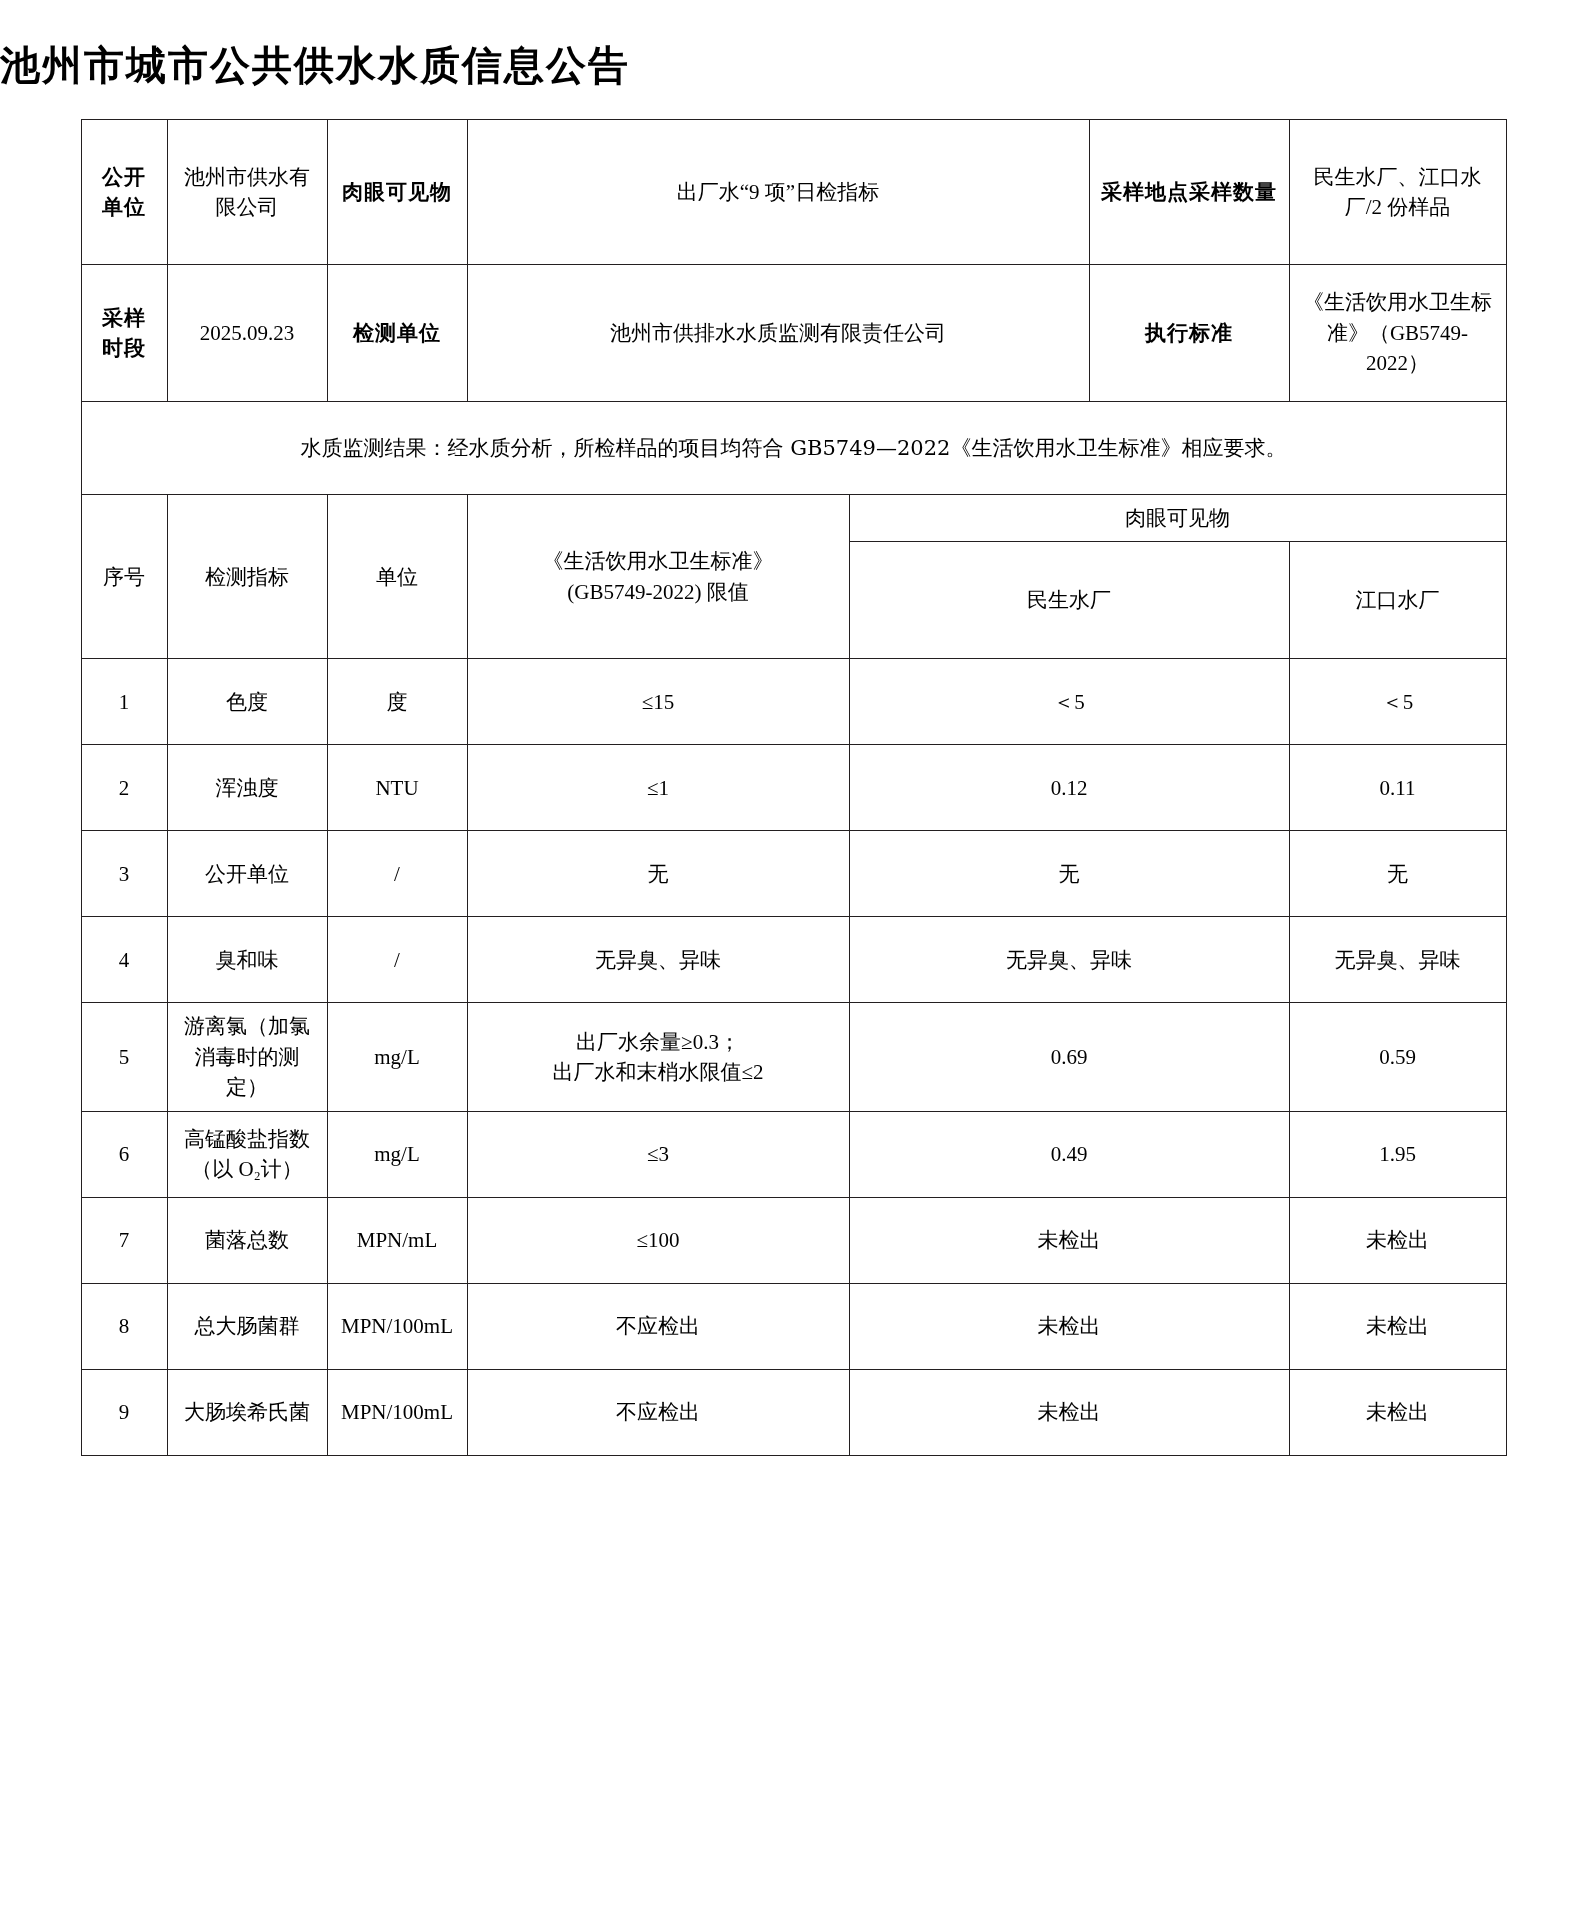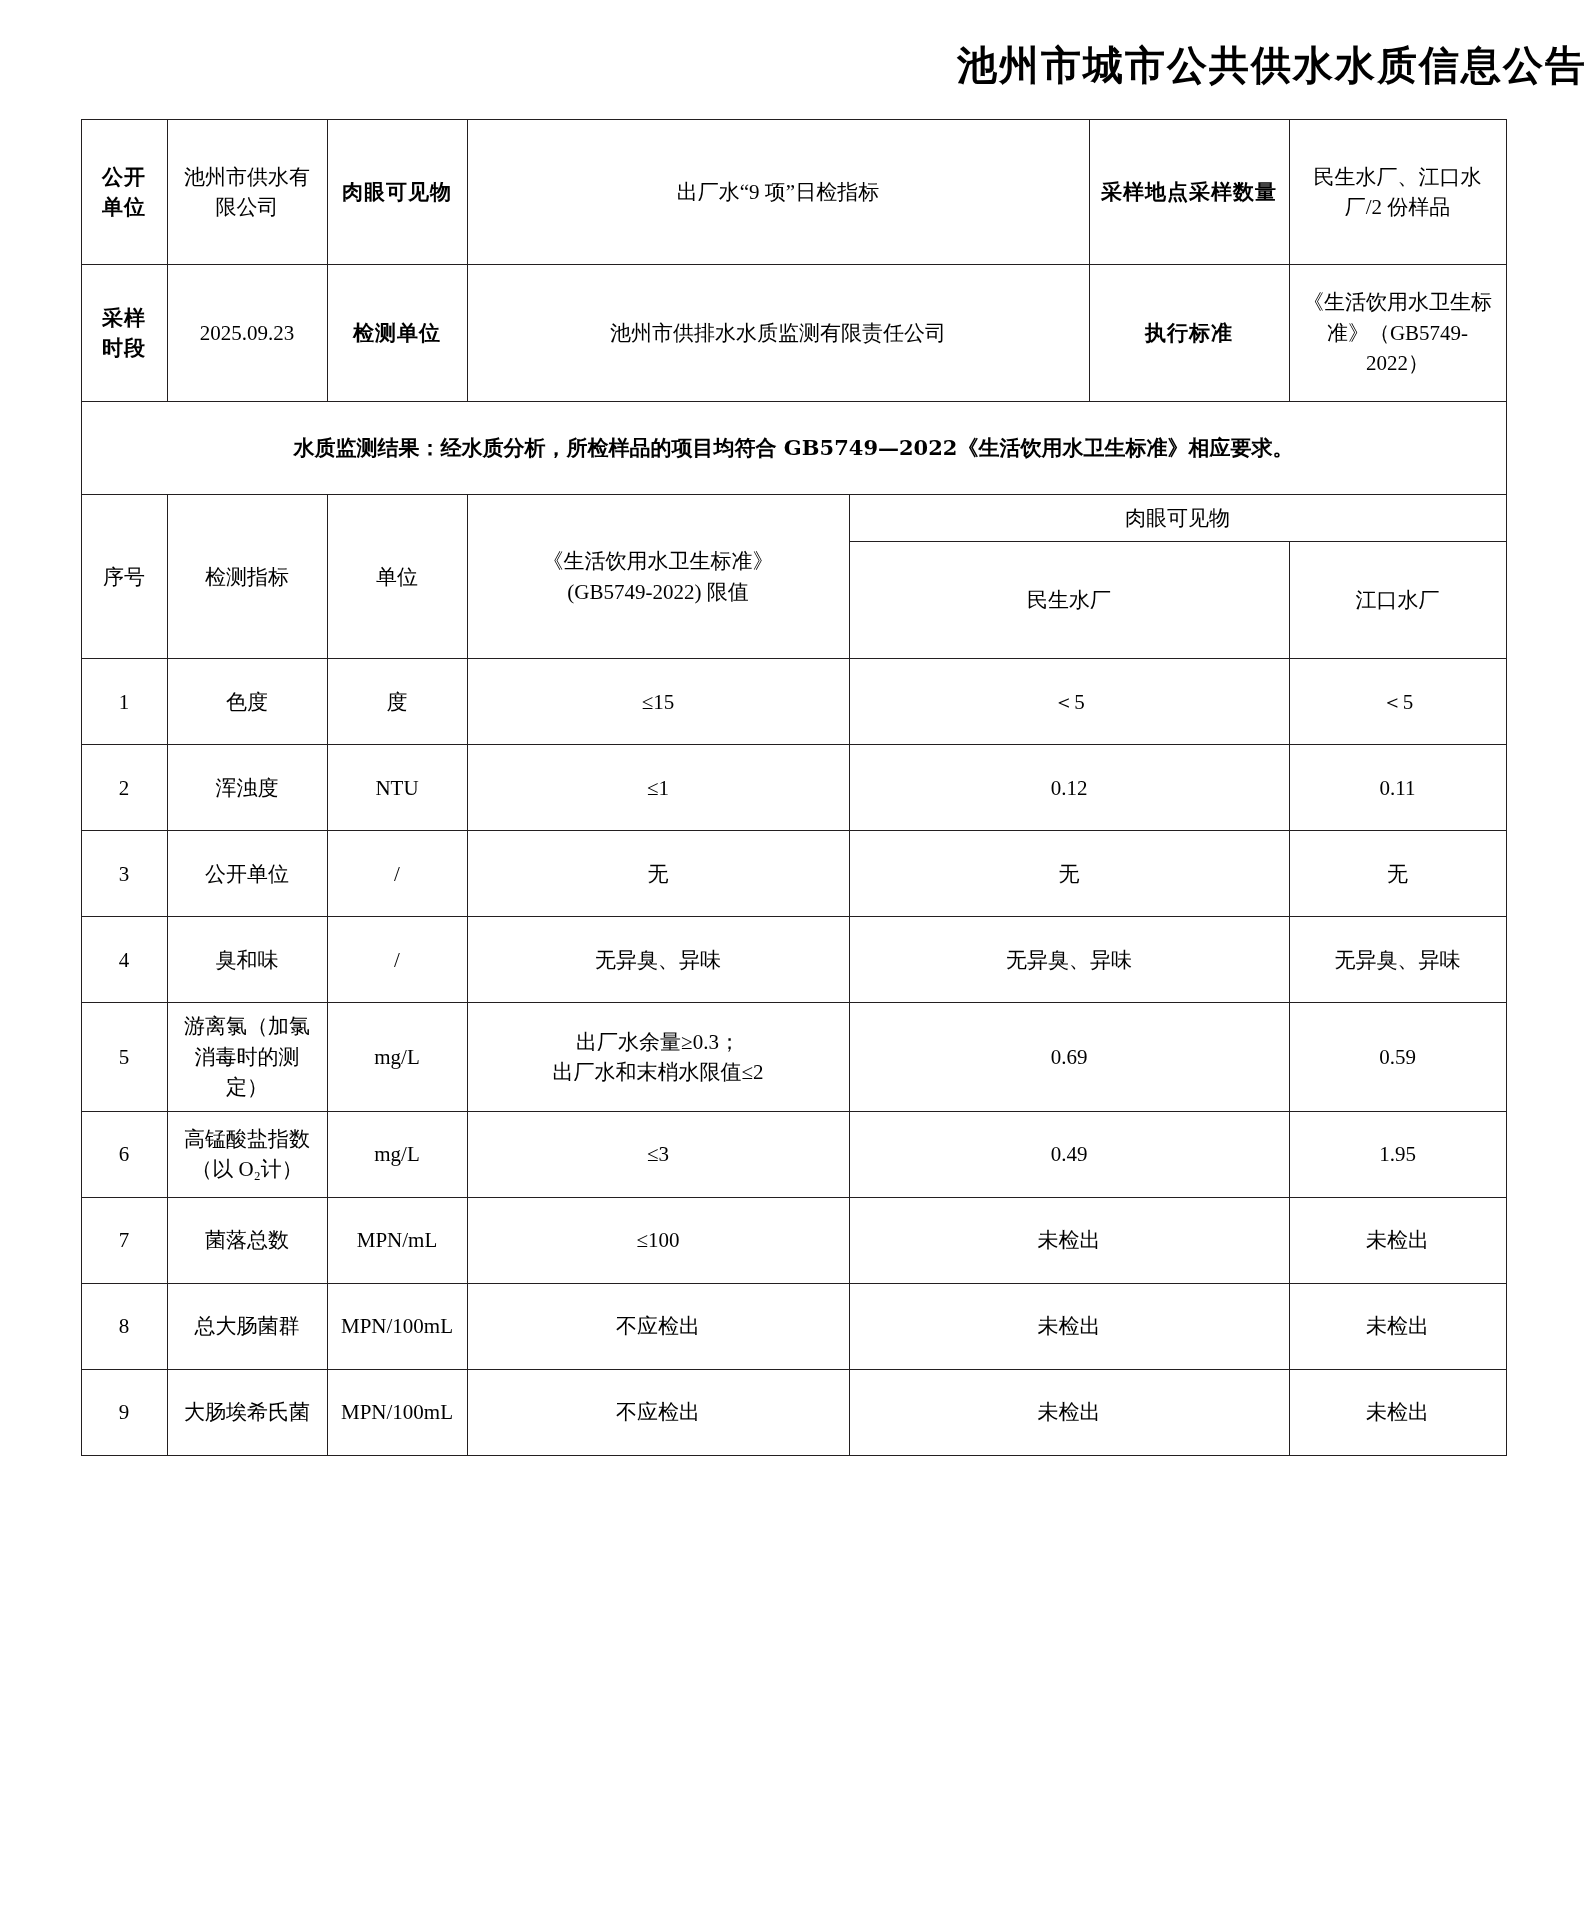--- a/index.html
+++ b/index.html
@@ -15,21 +15,21 @@
     -webkit-font-smoothing: antialiased;
   }
   .page {
     position: relative;
     width: 1587px;
     height: 1926px;
     box-sizing: border-box;
     padding: 0;
   }
   .title {
-    text-align: right;
+    text-align: left;
     font-family: "DejaVu Serif", "Liberation Serif", serif;
     font-weight: bold;
     font-size: 40px;
     letter-spacing: 2px;
     margin: 38px 0 26px 0;
     color: #000;
   }
   table.doc {
     border-collapse: collapse;
     table-layout: fixed;
@@ -52,21 +52,21 @@
     font-family: "DejaVu Serif", "Liberation Serif", serif;
   }
   .cell-left {
     text-align: left;
     padding-left: 14px;
   }
   .small-note {
     text-align: left;
     font-size: 23px;
     font-family: "DejaVu Serif", "Liberation Serif", serif;
-    font-weight: bold;
+    font-weight: normal;
     padding: 20px 14px;
     line-height: 1.5;
   }
   .result-hdr {
     font-size: 23px;
     font-family: "DejaVu Serif", "Liberation Serif", serif;
   }
   .colhdr {
     font-size: 23px;
     font-family: Liberation Serif, serif;

